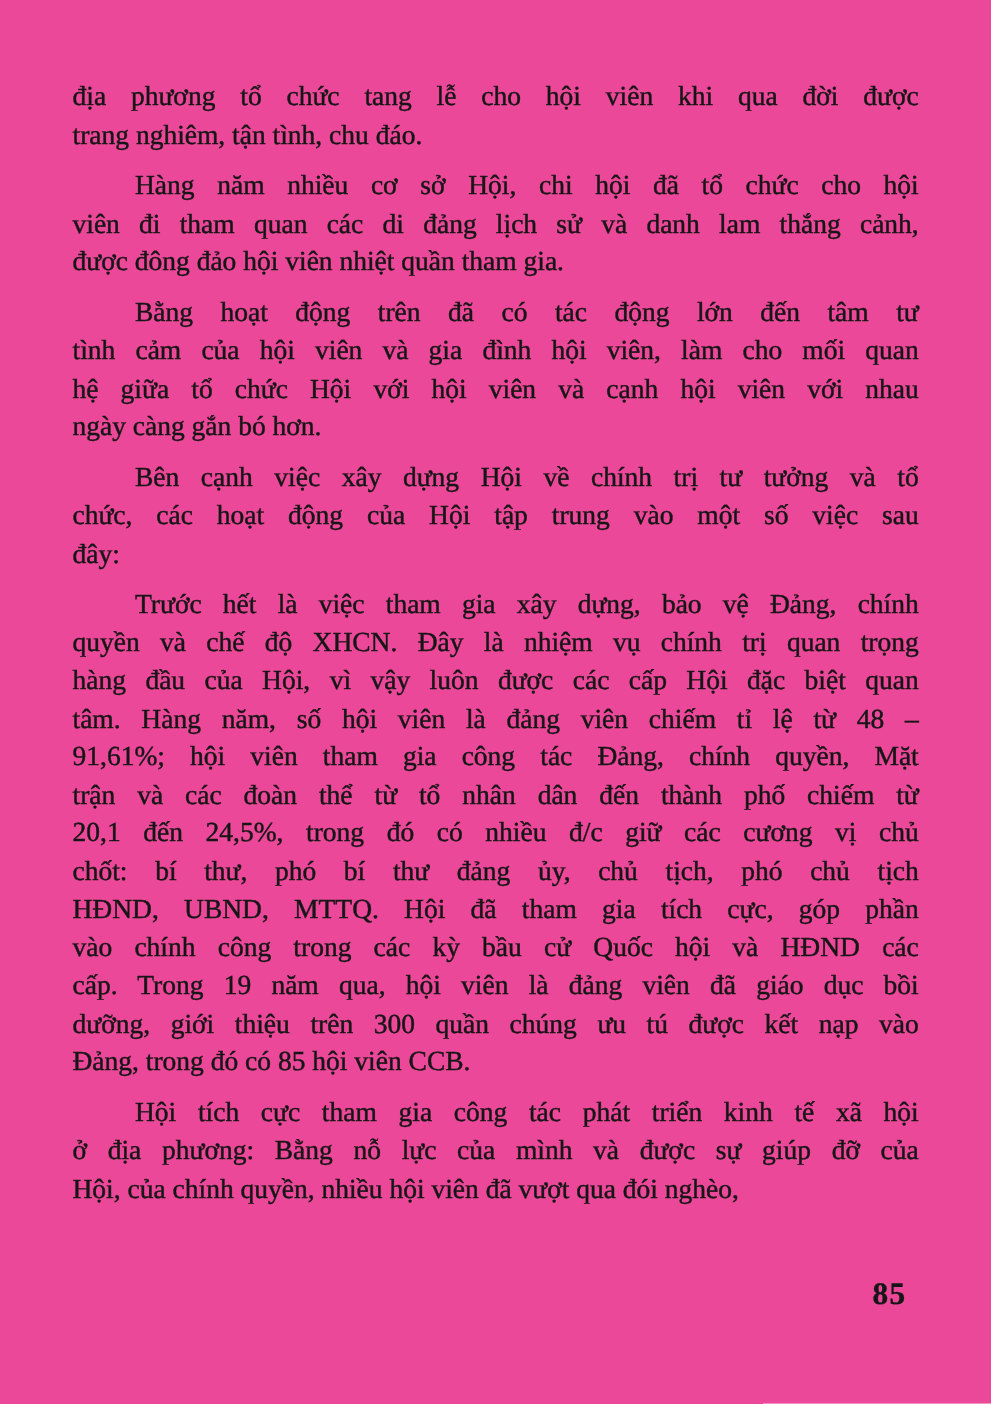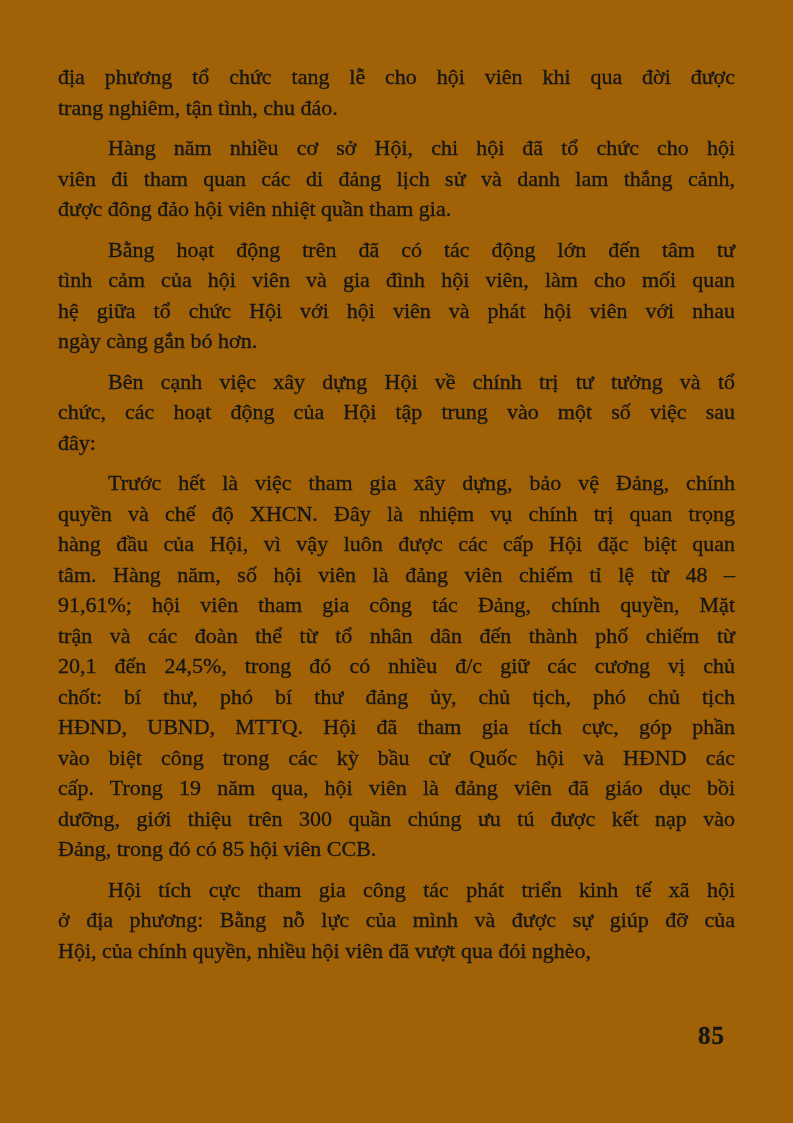--- a/index.html
+++ b/index.html
@@ -4,21 +4,21 @@
 <style>
   html, body {
     margin: 0;
     padding: 0;
     background: #ffffff;
   }
   .page {
     position: relative;
     width: 793px;
     height: 1123px;
-    background: #a16207;
+    background: #ec4899;
     overflow: hidden;
     font-family: "Liberation Serif", "DejaVu Serif", serif;
     color: #161616;
   }
   .text-block {
     position: absolute;
     left: 58px;
     top: 62px;
     width: 677px;
   }
@@ -62,39 +62,39 @@
         <div class="line"><span>trang nghiêm, tận tình, chu đáo.</span></div>
       </div>
       <div class="paragraph">
         <div class="line jl ind"><span>Hàng năm nhiều cơ sở Hội, chi hội đã tổ chức cho hội</span></div>
         <div class="line jl"><span>viên đi tham quan các di đảng lịch sử và danh lam thắng cảnh,</span></div>
         <div class="line"><span>được đông đảo hội viên nhiệt quần tham gia.</span></div>
       </div>
       <div class="paragraph">
         <div class="line jl ind"><span>Bằng hoạt động trên đã có tác động lớn đến tâm tư</span></div>
         <div class="line jl"><span>tình cảm của hội viên và gia đình hội viên, làm cho mối quan</span></div>
-        <div class="line jl"><span>hệ giữa tổ chức Hội với hội viên và phát hội viên với nhau</span></div>
+        <div class="line jl"><span>hệ giữa tổ chức Hội với hội viên và cạnh hội viên với nhau</span></div>
         <div class="line"><span>ngày càng gắn bó hơn.</span></div>
       </div>
       <div class="paragraph">
         <div class="line jl ind"><span>Bên cạnh việc xây dựng Hội về chính trị tư tưởng và tổ</span></div>
         <div class="line jl"><span>chức, các hoạt động của Hội tập trung vào một số việc sau</span></div>
         <div class="line"><span>đây:</span></div>
       </div>
       <div class="paragraph">
         <div class="line jl ind"><span class="it">Trước hết là việc tham gia xây dựng, bảo vệ Đảng, chính</span></div>
         <div class="line jl"><span class="it">quyền và chế độ XHCN.</span><span> Đây là nhiệm vụ chính trị quan trọng</span></div>
         <div class="line jl"><span>hàng đầu của Hội, vì vậy luôn được các cấp Hội đặc biệt quan</span></div>
         <div class="line jl"><span>tâm. Hàng năm, số hội viên là đảng viên chiếm tỉ lệ từ 48 –</span></div>
         <div class="line jl"><span>91,61%; hội viên tham gia công tác Đảng, chính quyền, Mặt</span></div>
         <div class="line jl"><span>trận và các đoàn thể từ tổ nhân dân đến thành phố chiếm từ</span></div>
         <div class="line jl"><span>20,1 đến 24,5%, trong đó có nhiều đ/c giữ các cương vị chủ</span></div>
         <div class="line jl"><span>chốt: bí thư, phó bí thư đảng ủy, chủ tịch, phó chủ tịch</span></div>
         <div class="line jl"><span>HĐND, UBND, MTTQ. Hội đã tham gia tích cực, góp phần</span></div>
-        <div class="line jl"><span>vào biệt công trong các kỳ bầu cử Quốc hội và HĐND các</span></div>
+        <div class="line jl"><span>vào chính công trong các kỳ bầu cử Quốc hội và HĐND các</span></div>
         <div class="line jl"><span>cấp. Trong 19 năm qua, hội viên là đảng viên đã giáo dục bồi</span></div>
         <div class="line jl"><span>dưỡng, giới thiệu trên 300 quần chúng ưu tú được kết nạp vào</span></div>
         <div class="line"><span>Đảng, trong đó có 85 hội viên CCB.</span></div>
       </div>
       <div class="paragraph">
         <div class="line jl ind"><span class="it">Hội tích cực tham gia công tác phát triển kinh tế xã hội</span></div>
         <div class="line jl"><span class="it">ở địa phương:</span><span> Bằng nỗ lực của mình và được sự giúp đỡ của</span></div>
         <div class="line"><span>Hội, của chính quyền, nhiều hội viên đã vượt qua đói nghèo,</span></div>
       </div>
     </div>

